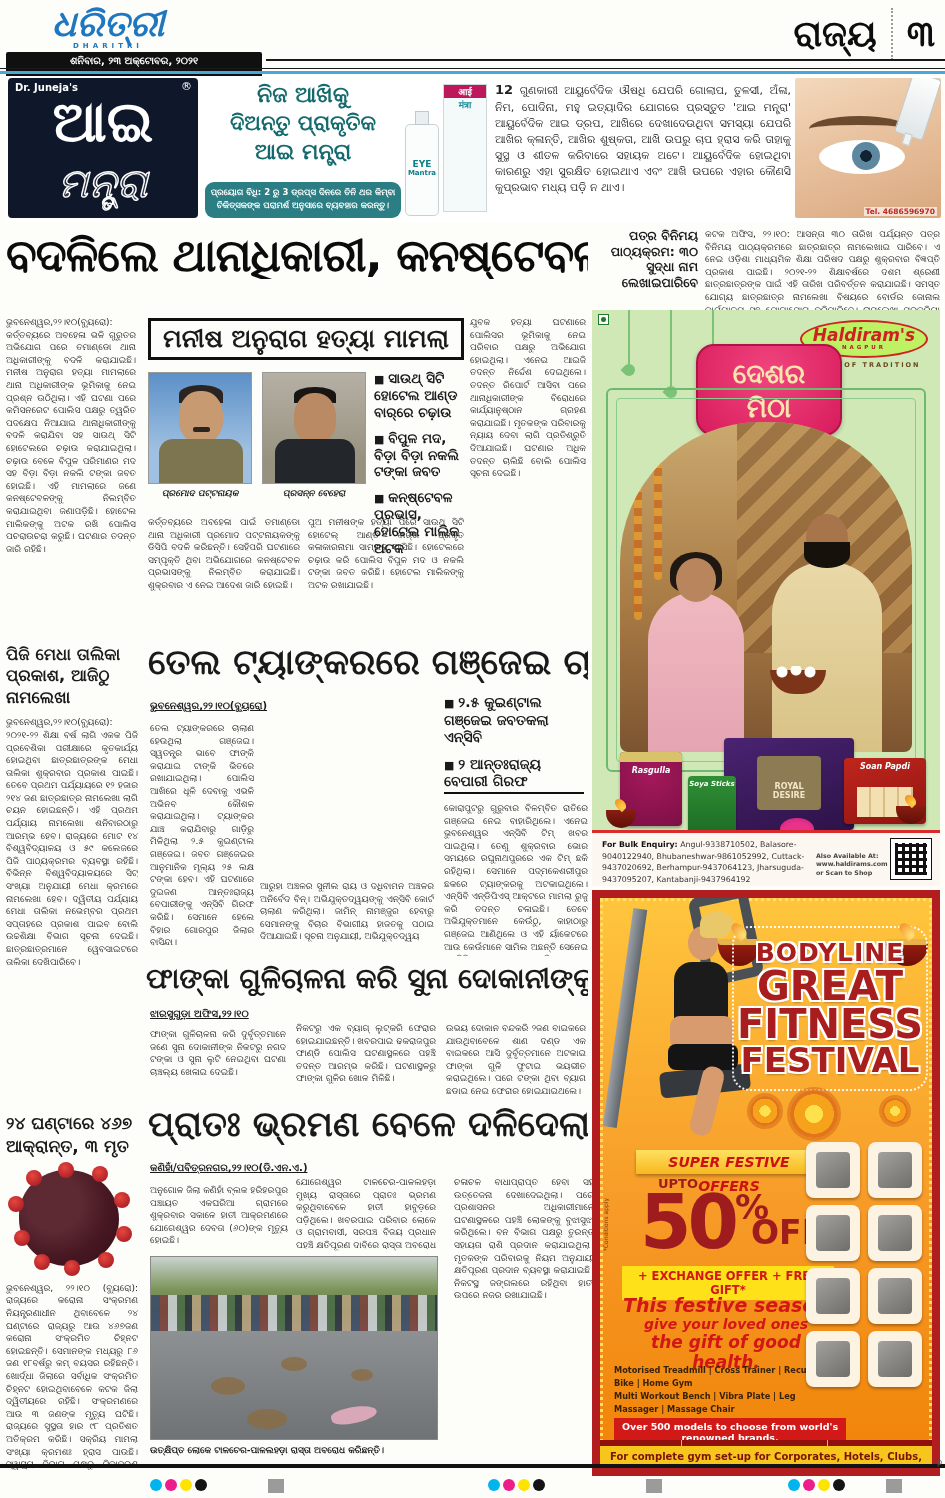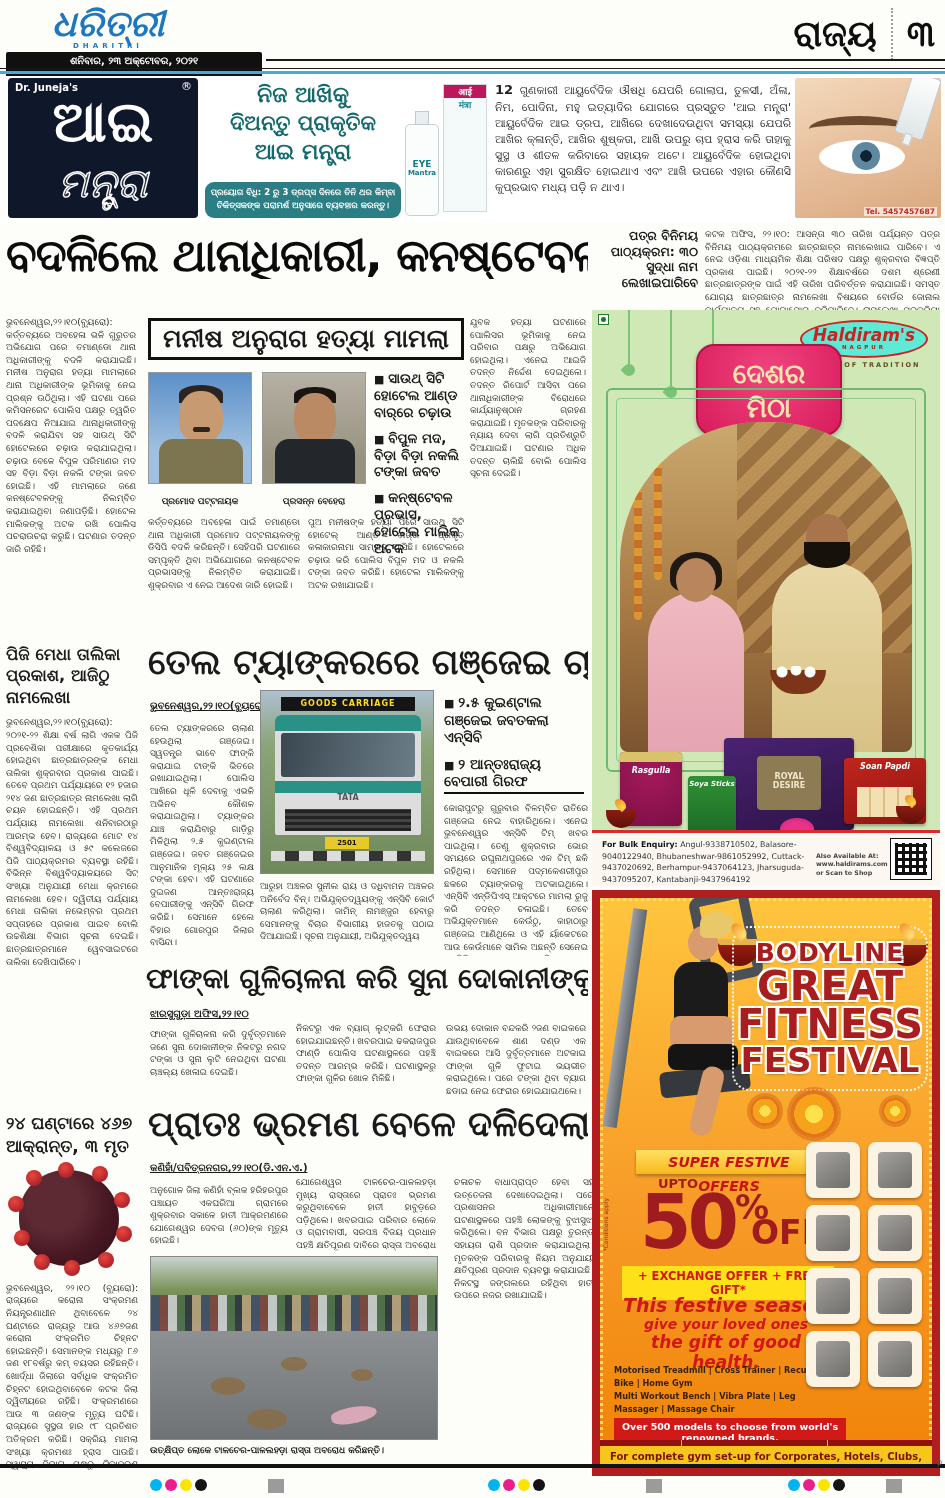--- a/index.html
+++ b/index.html
@@ -56,21 +56,21 @@
   .brief-title { width:104px; font-size:12.5px; font-weight:800; text-align:right; line-height:1.25; }
   .brief-body { flex:1; font-size:8.4px; line-height:1.55; text-align:justify; overflow:hidden; }
 
   .colsmall { font-size:9px; line-height:1.4; text-align:justify; overflow:hidden; color:#191919; }
   .byline { font-size:10px; font-weight:800; text-decoration:underline; }
 
   .lead-colL { position:absolute; left:6px; top:316px; width:130px; height:322px; }
   .kicker { position:absolute; left:148px; top:318px; width:316px; border:3px solid #101010; text-align:center; font-size:25px; font-weight:800; padding:3px 4px; white-space:nowrap; overflow:hidden; }
   .photo-card { position:absolute; top:372px; width:104px; }
   .photo-card .ph { width:104px; height:112px; border:1px solid #999; overflow:hidden; position:relative; }
-  .photo-card .cap { font-size:9px; font-weight:700; text-align:center; margin-top:12px; }
+  .photo-card .cap { font-size:9px; font-weight:700; text-align:center; margin-top:4px;font-style:italic; }
   .ph-officer { background:linear-gradient(180deg,#5c90c8 0%,#9fc0e0 70%); }
   .ph-officer .head { position:absolute; left:30px; top:18px; width:44px; height:52px; background:#c79a72; border-radius:46% 46% 42% 42%; }
   .ph-officer .hair { position:absolute; left:30px; top:12px; width:44px; height:18px; background:#2c2420; border-radius:50% 50% 0 0; }
   .ph-officer .mus { position:absolute; left:44px; top:54px; width:17px; height:5px; background:#2c2420; border-radius:2px; }
   .ph-officer .body { position:absolute; left:10px; top:66px; width:84px; height:46px; background:#7d7450; border-radius:14px 14px 0 0; }
   .ph-man { background:linear-gradient(180deg,#b6b0a5 0%,#97927f 80%); }
   .ph-man .head { position:absolute; left:31px; top:20px; width:42px; height:50px; background:#b98a63; border-radius:46% 46% 42% 42%; }
   .ph-man .hair { position:absolute; left:31px; top:14px; width:42px; height:16px; background:#191512; border-radius:50% 50% 0 0; }
   .ph-man .body { position:absolute; left:12px; top:66px; width:80px; height:46px; background:#23262b; border-radius:14px 14px 0 0; }
   .lead-bullets { position:absolute; left:374px; top:370px; width:92px; }
@@ -133,21 +133,21 @@
   .ele-cap { position:absolute; left:150px; top:1445px; width:300px; font-size:9px; font-weight:700; }
   .ele-c3 { position:absolute; left:454px; top:1176px; width:140px; height:286px; }
 
   
   .hald { position:absolute; left:592px; top:310px; width:348px; height:576px; background:#cfe8b6; overflow:hidden; }
   .hald .veg { position:absolute; left:6px; top:4px; width:11px; height:11px; border:1.5px solid #1f7a2a; background:#fff; }
   .hald .veg::after { content:""; position:absolute; left:2px; top:2px; width:4.5px; height:4.5px; background:#1f7a2a; border-radius:50%; }
   .hald .vine { position:absolute; top:0; width:2px; height:56px; background:#7cc377; }
   .hald .vine::after { content:""; position:absolute; left:-5px; bottom:-10px; width:12px; height:12px; background:#7cc377; border-radius:50% 50% 50% 0; transform:rotate(45deg); }
   .hald-logo { position:absolute; right:12px; top:10px; width:128px; text-align:center; }
-  .hald-logo .oval { background:#5eead4; border:2.5px solid #cc2222; border-radius:50%; padding:5px 8px 6px; }
+  .hald-logo .oval { background:#bef264; border:2.5px solid #cc2222; border-radius:50%; padding:5px 8px 6px; }
   .hald-logo .name { font-size:17px; font-weight:800; font-style:italic; color:#cc2222; line-height:1; }
   .hald-logo .nag { font-size:5.5px; letter-spacing:3px; color:#b32020; font-weight:700; }
   .hald-logo .tag { font-size:6.5px; letter-spacing:2px; color:#6a4a1e; font-weight:700; margin-top:3px; }
   .hald-badge { position:absolute; left:104px; top:34px; width:146px; height:92px; background:radial-gradient(circle at 50% 30%,#f0457e,#d81b5c);
                 border:2px solid #b2124a; border-radius:18px; text-align:center; color:#f9e6ad; box-shadow:0 2px 4px rgba(0,0,0,.25); }
   .hald-badge .b1 { font-size:27px; font-weight:800; margin-top:12px; }
   .hald-badge .b2 { font-size:27px; font-weight:800; margin-top:2px; }
   .hald-frame { position:absolute; left:14px; top:78px; width:320px; height:384px; border:2px solid #6cb96f; border-radius:6px; }
   .hald-frame::after { content:""; position:absolute; inset:8px; border:1px solid #8bcb8d; border-radius:4px; }
   .hald-photo { position:absolute; left:28px; top:112px; width:292px; height:330px; border-radius:140px 140px 8px 8px; overflow:hidden;
@@ -163,21 +163,21 @@
   .hald-photo .beard { position:absolute; right:62px; bottom:184px; width:46px; height:26px; background:#17110c; border-radius:0 0 50% 50%; }
   .hald-photo .bowl { position:absolute; right:86px; bottom:58px; width:56px; height:24px; background:#7c3518; border-radius:0 0 28px 28px; }
   .hald-photo .sweets { position:absolute; right:90px; bottom:74px; width:48px; height:12px;
        background:radial-gradient(circle 6px at 8px 6px,#fff 0 5px,transparent 6px),radial-gradient(circle 6px at 22px 4px,#fdfdf4 0 5px,transparent 6px),radial-gradient(circle 6px at 36px 6px,#fff 0 5px,transparent 6px); }
   .hald-products { position:absolute; left:0; top:462px; width:100%; height:58px; }
   .prod { position:absolute; color:#fff; font-weight:800; text-align:center; border-radius:4px; box-shadow:0 2px 3px rgba(0,0,0,.3); overflow:hidden; }
   .prod-tin { left:28px; top:-20px; width:62px; height:74px; background:radial-gradient(circle at 50% 30%,#a5195c,#7c0f44); font-size:8px; }
   .prod-tin .cap { height:10px; background:#d8c26a; }
   .prod-soya { left:96px; top:4px; width:48px; height:62px; background:linear-gradient(180deg,#2f8f35,#1c6a24); font-size:7px; }
   .prod-royal { left:132px; top:-34px; width:130px; height:92px; background:linear-gradient(160deg,#4a2372,#2d1247); font-size:9px; }
-  .prod-royal .inner { margin:18px auto 0; width:64px; height:54px; background:#8d7b53; border-radius:4px; font-size:8px; color:#f0e6c8; padding-top:16px; }
+  .prod-royal .inner { margin:18px auto 0; width:64px; height:54px; background:#8d7b53; border-radius:4px; font-size:8px; color:#f0e6c8; padding-top:26px; }
   .prod-soan { left:252px; top:-14px; width:82px; height:66px; background:linear-gradient(160deg,#c0261d,#8f1410); font-size:8px; }
   .prod-soan .cubes { margin:16px auto 0; width:56px; height:30px;
        background:repeating-linear-gradient(90deg,#f2dfb2 0 12px,#d9bd84 12px 14px),repeating-linear-gradient(0deg,transparent 0 12px,rgba(120,90,40,.5) 12px 14px); }
   .prod .pl { display:block; margin-top:4px; font-style:italic; }
   .hald-diya { position:absolute; width:30px; height:18px; background:linear-gradient(#8a1d12,#5f0f08); border-radius:0 0 16px 16px; }
   .hald-diya::before { content:""; position:absolute; left:10px; top:-12px; width:9px; height:13px; background:radial-gradient(circle at 50% 80%,#ffd34d,#f08c1d); border-radius:50% 50% 50% 0; transform:rotate(-45deg); }
   .hald-lotus { position:absolute; left:188px; top:508px; width:34px; height:22px; background:radial-gradient(circle at 50% 100%,#e8338c 0 60%,#c91f72 100%); border-radius:50% 50% 10% 10%; }
   .hald-strip { position:absolute; left:0; bottom:0; width:100%; height:56px; background:#fdf7f2; border-top:3px solid #d92b2b; padding:6px 10px 0; }
   .hald-strip .bulk { width:230px; font-size:7.8px; line-height:1.5; color:#333; }
   .hald-strip .bulk b { color:#111; }
@@ -296,21 +296,21 @@
     </div>
     <div class="eye-text"><span class="lead12">12</span><span> ଗୁଣକାରୀ ଆୟୁର୍ବେଦିକ ଔଷଧି ଯେପରି ଗୋଲାପ, ତୁଳସୀ, ଅଁଳା, ନିମ, ପୋଦିନା, ମହୁ ଇତ୍ୟାଦିର ଯୋଗରେ ପ୍ରସ୍ତୁତ 'ଆଇ ମନ୍ତ୍ରା' ଆୟୁର୍ବେଦିକ ଆଇ ଡ୍ରପ, ଆଖିରେ ଦେଖାଦେଉଥିବା ସମସ୍ୟା ଯେପରି ଆଖିର କ୍ଳାନ୍ତି, ଆଖିର ଶୁଷ୍କତା, ଆଖି ଉପରୁ ଚାପ ହ୍ରାସ କରି ତାହାକୁ ସୁସ୍ଥ ଓ ଶୀତଳ କରିବାରେ ସହାୟକ ଅଟେ। ଆୟୁର୍ବେଦିକ ହୋଇଥିବା କାରଣରୁ ଏହା ସୁରକ୍ଷିତ ହୋଇଥାଏ ଏବଂ ଆଖି ଉପରେ ଏହାର କୌଣସି କୁପ୍ରଭାବ ମଧ୍ୟ ପଡ଼ି ନ ଥାଏ।</span></div>
     <div class="eye-photo">
       <div class="brow"></div>
       <div class="eyeball">
           <div class="iris"></div>
         </div>
       <div class="dropper">
           <div class="tip"></div>
         </div>
-      <div class="eye-tel">Tel. 5457457687</div>
+      <div class="eye-tel">Tel. 4686596970</div>
     </div>
   </section>
 
   <h1 class="h-main">ବଦଳିଲେ ଥାନାଧିକାରୀ, କନଷ୍ଟେବଳ ନିଲମ୍ବିତ</h1>
   <aside class="brief">
     <div class="brief-title">ପତ୍ର ବିନିମୟ ପାଠ୍ୟକ୍ରମ: ୩୦ ସୁଦ୍ଧା ନାମ ଲେଖାଇପାରିବେ</div>
     <div class="brief-body colsmall">କଟକ ଅଫିସ, ୨୨।୧୦: ଆସନ୍ତା ୩୦ ତାରିଖ ପର୍ଯ୍ୟନ୍ତ ପତ୍ର ବିନିମୟ ପାଠ୍ୟକ୍ରମରେ ଛାତ୍ରଛାତ୍ର ନାମଲେଖାଇ ପାରିବେ। ଏ ନେଇ ଓଡ଼ିଶା ମାଧ୍ୟମିକ ଶିକ୍ଷା ପରିଷଦ ପକ୍ଷରୁ ଶୁକ୍ରବାର ବିଜ୍ଞପ୍ତି ପ୍ରକାଶ ପାଇଛି। ୨୦୨୧-୨୨ ଶିକ୍ଷାବର୍ଷରେ ଦଶମ ଶ୍ରେଣୀ ଛାତ୍ରଛାତ୍ରଙ୍କ ପାଇଁ ଏହି ତାରିଖ ପରିବର୍ତ୍ତନ କରାଯାଇଛି। ସମସ୍ତ ଯୋଗ୍ୟ ଛାତ୍ରଛାତ୍ର ନାମଲେଖା ବିଷୟରେ ବୋର୍ଡର ଜୋନାଲ କାର୍ଯ୍ୟାଳୟ ସହ ଯୋଗାଯୋଗ କରିପାରିବେ। ନାମଲେଖା ପ୍ରକ୍ରିୟା ଶେଷ ହେବା ପରେ ଦଶମ ଶ୍ରେଣୀ ଛାତ୍ରଛାତ୍ରଙ୍କ ପାଇଁ ପ୍ରଥମ ସାମୟିକ ଆସେସ୍‌ମେଣ୍ଟ ପରୀକ୍ଷା ହେବ।</div>
   </aside>
 
   <div class="lead-colL colsmall">ଭୁବନେଶ୍ୱର,୨୨।୧୦(ବ୍ୟୁରୋ): କର୍ତ୍ତବ୍ୟରେ ଅବହେଳା ଭଳି ଗୁରୁତର ଅଭିଯୋଗ ପରେ ତମାଣ୍ଡୋ ଥାନା ଅଧିକାରୀଙ୍କୁ ବଦଳି କରାଯାଇଛି। ମନୀଷ ଅନୁରାଗ ହତ୍ୟା ମାମଲାରେ ଥାନା ଅଧିକାରୀଙ୍କ ଭୂମିକାକୁ ନେଇ ପ୍ରଶ୍ନ ଉଠିଥିଲା। ଏହି ଘଟଣା ପରେ କମିସନରେଟ ପୋଲିସ ପକ୍ଷରୁ ତ୍ୱରିତ ପଦକ୍ଷେପ ନିଆଯାଇ ଥାନାଧିକାରୀଙ୍କୁ ବଦଳି କରାଯିବା ସହ ସାଉଥ୍ ସିଟି ହୋଟେଲରେ ଚଢ଼ାଉ କରାଯାଇଥିଲା। ଚଢ଼ାଉ ବେଳେ ବିପୁଳ ପରିମାଣର ମଦ ସହ ବିଡ଼ା ବିଡ଼ା ନକଲି ଟଙ୍କା ଜବତ ହୋଇଛି। ଏହି ମାମଲାରେ ଜଣେ କନଷ୍ଟେବଳଙ୍କୁ ନିଲମ୍ବିତ କରାଯାଇଥିବା ଜଣାପଡ଼ିଛି। ହୋଟେଲ ମାଲିକଙ୍କୁ ଅଟକ ରଖି ପୋଲିସ ପଚରାଉଚରା କରୁଛି। ଘଟଣାର ତଦନ୍ତ ଜାରି ରହିଛି।</div>
@@ -342,32 +342,20 @@
   <div class="lead-colR colsmall">ଯୁବକ ହତ୍ୟା ଘଟଣାରେ ପୋଲିସର ଭୂମିକାକୁ ନେଇ ପରିବାର ପକ୍ଷରୁ ଅଭିଯୋଗ ହୋଇଥିଲା। ଏନେଇ ଆଇଜି ତଦନ୍ତ ନିର୍ଦ୍ଦେଶ ଦେଇଥିଲେ। ତଦନ୍ତ ରିପୋର୍ଟ ଆସିବା ପରେ ଥାନାଧିକାରୀଙ୍କ ବିରୋଧରେ କାର୍ଯ୍ୟାନୁଷ୍ଠାନ ଗ୍ରହଣ କରାଯାଇଛି। ମୃତକଙ୍କ ପରିବାରକୁ ନ୍ୟାୟ ଦେବା ଲାଗି ପ୍ରତିଶ୍ରୁତି ଦିଆଯାଇଛି। ଘଟଣାର ଅଧିକ ତଦନ୍ତ ଚାଲିଛି ବୋଲି ପୋଲିସ ସୂଚନା ଦେଇଛି।</div>
 
   <article class="pg-art">
     <h2 class="hl">ପିଜି ମେଧା ତାଲିକା ପ୍ରକାଶ, ଆଜିଠୁ ନାମଲେଖା</h2>
     <div class="bd colsmall">ଭୁବନେଶ୍ୱର,୨୨।୧୦(ବ୍ୟୁରୋ): ୨୦୨୧-୨୨ ଶିକ୍ଷା ବର୍ଷ ଲାଗି ଏକକ ପିଜି ପ୍ରବେଶିକା ପରୀକ୍ଷାରେ କୃତକାର୍ଯ୍ୟ ହୋଇଥିବା ଛାତ୍ରଛାତ୍ରଙ୍କ ମେଧା ତାଲିକା ଶୁକ୍ରବାର ପ୍ରକାଶ ପାଇଛି। ତେବେ ପ୍ରଥମ ପର୍ଯ୍ୟାୟରେ ୧୨ ହଜାର ୨୧୪ ଜଣ ଛାତ୍ରଛାତ୍ର ନାମଲେଖା ଲାଗି ଚୟନ ହୋଇଛନ୍ତି। ଏହି ପ୍ରଥମ ପର୍ଯ୍ୟାୟ ନାମଲେଖା ଶନିବାରଠାରୁ ଆରମ୍ଭ ହେବ। ରାଜ୍ୟରେ ମୋଟ ୧୪ ବିଶ୍ୱବିଦ୍ୟାଳୟ ଓ ୫୯ କଲେଜରେ ପିଜି ପାଠ୍ୟକ୍ରମର ବ୍ୟବସ୍ଥା ରହିଛି। ବିଭିନ୍ନ ବିଶ୍ୱବିଦ୍ୟାଳୟରେ ସିଟ୍ ସଂଖ୍ୟା ଅନୁଯାୟୀ ମେଧା କ୍ରମରେ ନାମଲେଖା ହେବ। ଦ୍ୱିତୀୟ ପର୍ଯ୍ୟାୟ ମେଧା ତାଲିକା ନଭେମ୍ବର ପ୍ରଥମ ସପ୍ତାହରେ ପ୍ରକାଶ ପାଇବ ବୋଲି ଉଚ୍ଚଶିକ୍ଷା ବିଭାଗ ସୂଚନା ଦେଇଛି। ଛାତ୍ରଛାତ୍ରମାନେ ୱେବସାଇଟରେ ତାଲିକା ଦେଖିପାରିବେ।</div>
   </article>
 
   <h2 class="tanker-hl">ତେଲ ଟ୍ୟାଙ୍କରରେ ଗଞ୍ଜେଇ ଚାଲାଣ</h2>
   <div class="tanker-by byline">ଭୁବନେଶ୍ୱର,୨୨।୧୦(ବ୍ୟୁରୋ)</div>
   <div class="tanker-c1 colsmall">ତେଲ ଟ୍ୟାଙ୍କରରେ ଚାଲାଣ ହେଉଥିଲା ଗଞ୍ଜେଇ। ସ୍ୱତନ୍ତ୍ର ଭାବେ ଫାଙ୍କି କରାଯାଇ ଟାଙ୍କି ଭିତରେ ରଖାଯାଇଥିଲା। ପୋଲିସ ଆଖିରେ ଧୂଳି ଦେବାକୁ ଏଭଳି ଅଭିନବ କୌଶଳ କରାଯାଇଥିଲା। ଟ୍ୟାଙ୍କର ଯାଞ୍ଚ କରାଯିବାରୁ ଗାଡ଼ିରୁ ମିଳିଥିଲା ୨.୫ କୁଇଣ୍ଟାଲ ଗଞ୍ଜେଇ। ଜବତ ଗଞ୍ଜେଇର ଆନୁମାନିକ ମୂଲ୍ୟ ୨୫ ଲକ୍ଷ ଟଙ୍କା ହେବ। ଏହି ଘଟଣାରେ ଦୁଇଜଣ ଆନ୍ତଃରାଜ୍ୟ ବେପାରୀଙ୍କୁ ଏନ୍‌ସିବି ଗିରଫ କରିଛି। ସେମାନେ ହେଲେ ବିହାର ଗୋରପୁର ଜିଲାର ବାସିନ୍ଦା।</div>
-  <figure class="truck">
-    <div class="sign">GOODS CARRIAGE</div>
-    <div class="cab">
-      <div class="roof"></div>
-        <div class="glass"></div>
-      <div class="band"></div>
-      <div class="brand">TATA</div>
-    </div>
-    <div class="grille"></div>
-    <div class="plate">2501</div>
-    <div class="bumper"></div>
-  </figure>
   <div class="tanker-c2 colsmall">ଆରୁହା ଅଞ୍ଚଳର ସୁନୀଲ ରାୟ ଓ ଦଧିବାମନ ଅଞ୍ଚଳର ଅନିର୍ବେଦ ବିନ୍। ଅଭିଯୁକ୍ତଦ୍ୱୟଙ୍କୁ ଏନ୍‌ସିବି କୋର୍ଟ ଚାଲାଣ କରିଥିଲା। ଜାମିନ୍ ନାମଞ୍ଜୁର ହେବାରୁ ସେମାନଙ୍କୁ ବିଚାର ବିଭାଗୀୟ ହାଜତକୁ ପଠାଇ ଦିଆଯାଇଛି। ସୂଚନା ଅନୁଯାୟୀ, ଅଭିଯୁକ୍ତଦ୍ୱୟ</div>
   <div class="tanker-bullets">
     <div class="bullet">୨.୫ କୁଇଣ୍ଟାଲ ଗଞ୍ଜେଇ ଜବତକଲା ଏନ୍‌ସିବି</div>
     <div class="bullet">୨ ଆନ୍ତଃରାଜ୍ୟ ବେପାରୀ ଗିରଫ</div>
   </div>
   <div class="tanker-rule"></div>
   <div class="tanker-c3 colsmall">କୋରାପୁଟରୁ ଗୁରୁବାର ବିଳମ୍ବିତ ରାତିରେ ଗଞ୍ଜେଇ ନେଇ ବାହାରିଥିଲେ। ଏନେଇ ଭୁବନେଶ୍ୱର ଏନ୍‌ସିବି ଟିମ୍ ଖବର ପାଇଥିଲା। ତେଣୁ ଶୁକ୍ରବାର ଭୋର ସମୟରେ ରଘୁନାଥପୁରରେ ଏକ ଟିମ୍ ଛକି ରହିଥିଲା। ସେମାନେ ପଦ୍ମକେଶରୀପୁର ଛକରେ ଟ୍ୟାଙ୍କରକୁ ଅଟକାଇଥିଲେ। ଏନ୍‌ସିବି ଏନ୍‌ଡିପିଏସ୍ ଆକ୍ଟରେ ମାମଲା ରୁଜୁ କରି ତଦନ୍ତ ଚଳାଇଛି। ତେବେ ଅଭିଯୁକ୍ତମାନେ କେଉଁଠୁ, କାହାଠାରୁ ଗଞ୍ଜେଇ ଆଣିଥିଲେ ଓ ଏହି ର୍ୟାକେଟରେ ଆଉ କେଉଁମାନେ ସାମିଲ ଅଛନ୍ତି ସେନେଇ ଏନ୍‌ସିବି ଅଧିକ ଖୋଳତାଡ଼ କରୁଛି।</div>
 
   <h2 class="gun-hl">ଫାଙ୍କା ଗୁଳିଚାଳନା କରି ସୁନା ଦୋକାନୀଙ୍କୁ ଲୁଟ୍</h2>
   <div class="gun-by byline">ଝାରସୁଗୁଡ଼ା ଅଫିସ,୨୨।୧୦</div>

